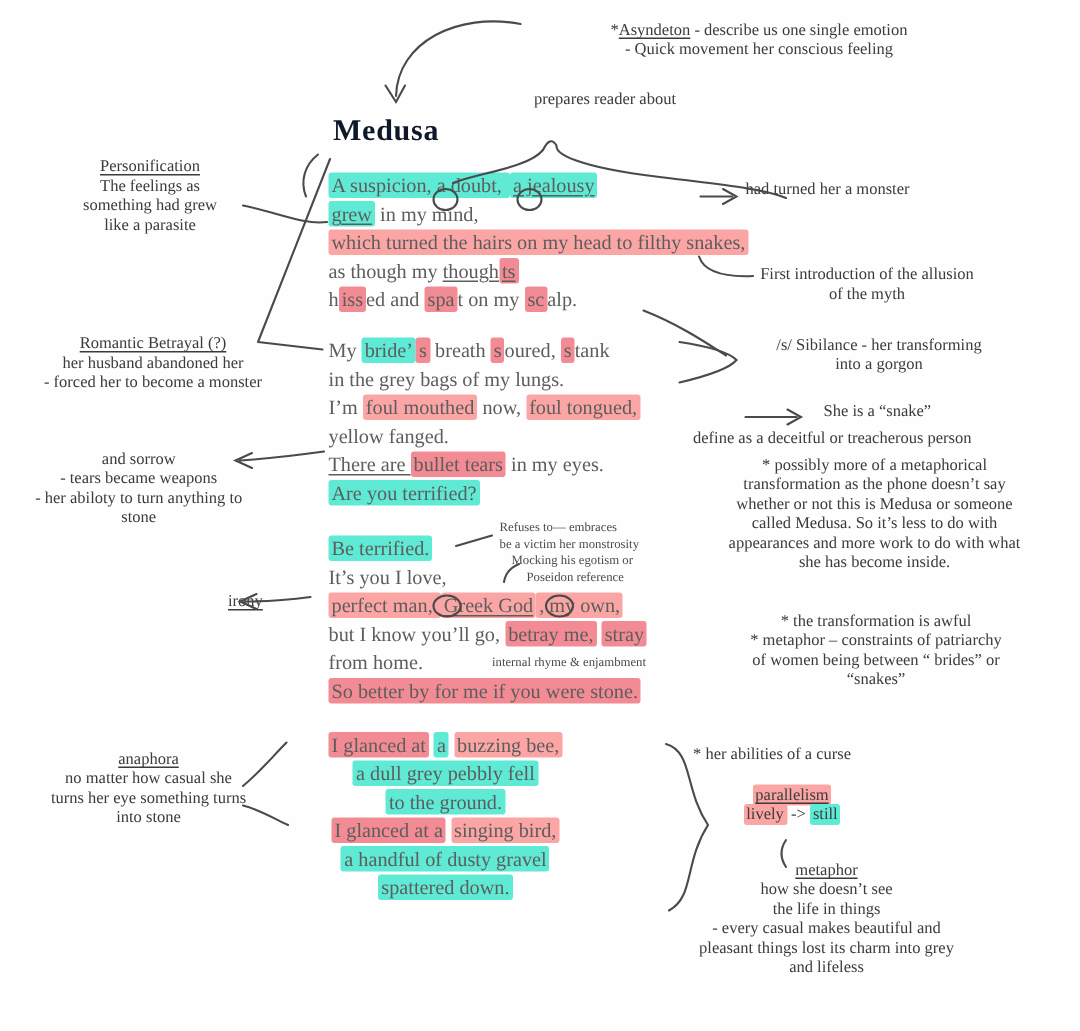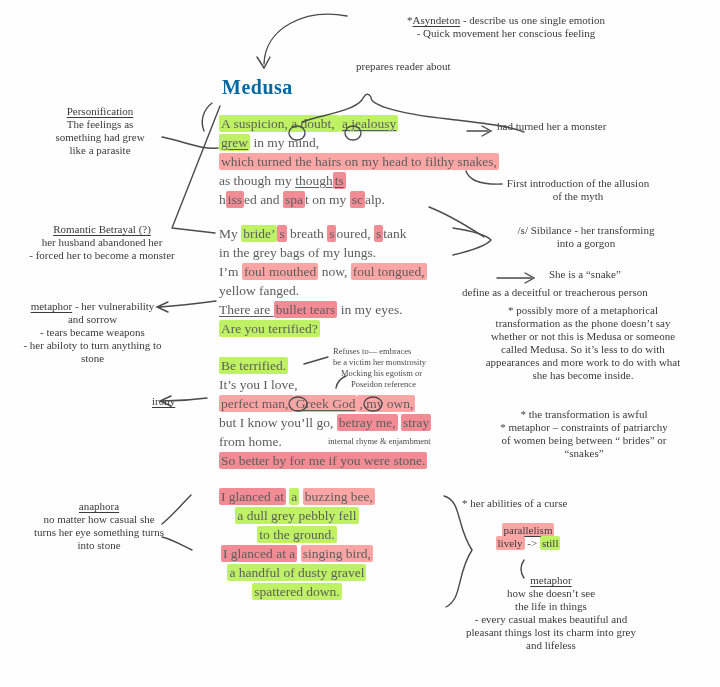--- a/index.html
+++ b/index.html
@@ -4,22 +4,22 @@
 <style>
   html,body{margin:0;padding:0;background:#ffffff;}
   .canvas{position:relative;width:720px;height:687px;background:#fefefe;overflow:hidden;
           font-family:Liberation Serif, serif;color:#3a3a3a;}
   .abs{position:absolute;}
   .note{font-size:11px;line-height:13px;color:#3b3b3b;}
   .center{text-align:center;}
   .small-note{font-size:8.5px;line-height:10.5px;color:#4a4a4a;}
   .poem{font-size:13.5px;line-height:19px;color:#5d5d5d;}
   .poem-line{white-space:nowrap;}
-  .title{font-size:20px;font-weight:bold;color:#0369a1;letter-spacing:.5px;}
-  .hl-y{background:#bef264;}
+  .title{font-size:20px;font-weight:bold;color:#0f172a;letter-spacing:.5px;}
+  .hl-y{background:#5eead4;}
   .hl-g{background:#fca5a5;}
   .hl-r{background:#f28b94;}
   span.hl-y,span.hl-g,span.hl-r{padding:1px 2px;border-radius:2px;}
   .u{text-decoration:underline;text-underline-offset:2px;}
   .indent{padding-left:10px;}
   svg.lines{position:absolute;left:0;top:0;pointer-events:none;}
 </style>
 </head>
 <body>
 
@@ -73,21 +73,20 @@
     <div>like a parasite</div>
   </div>
 
   <div class="abs note center" style="left:8px;top:223px;width:188px;">
     <div class="u">Romantic Betrayal (?)</div>
     <div>her husband abandoned her</div>
     <div>- forced her to become a monster</div>
   </div>
 
   <div class="abs note center" style="left:10px;top:300px;width:165px;">
-    <div><span class="u">metaphor</span><span> - her vulnerability</span></div>
     <div>and sorrow</div>
     <div>- tears became weapons</div>
     <div>- her abiloty to turn anything to</div>
     <div>stone</div>
   </div>
 
   <div class="abs note u" style="left:128px;top:395px;padding-left:24px;">irony</div>
 
   <div class="abs note center" style="left:10px;top:500px;width:178px;">
     <div class="u">anaphora</div>

